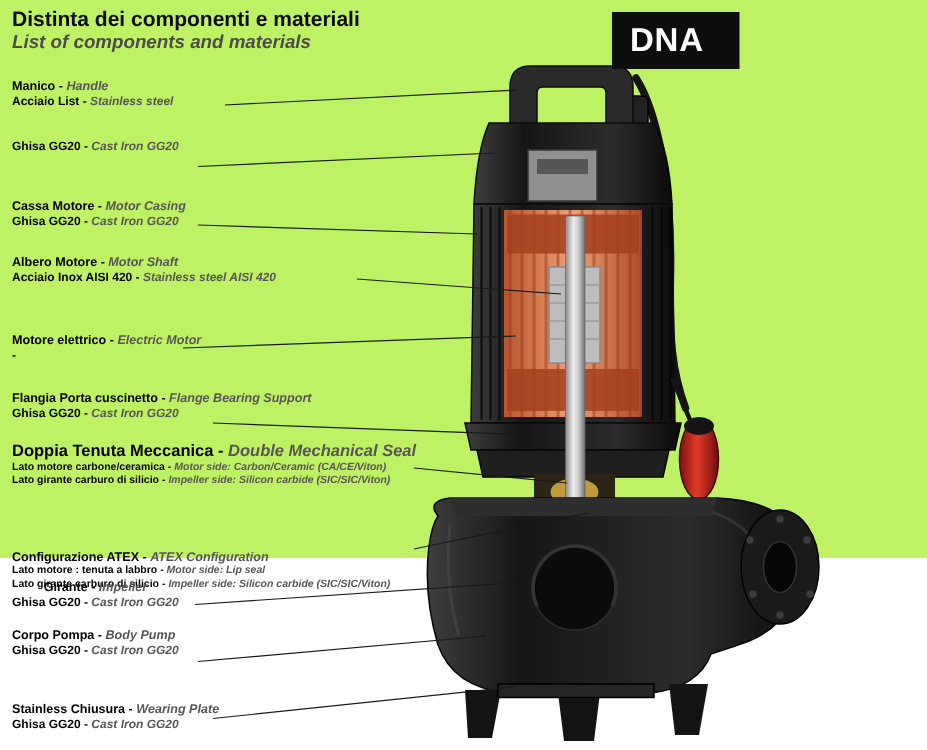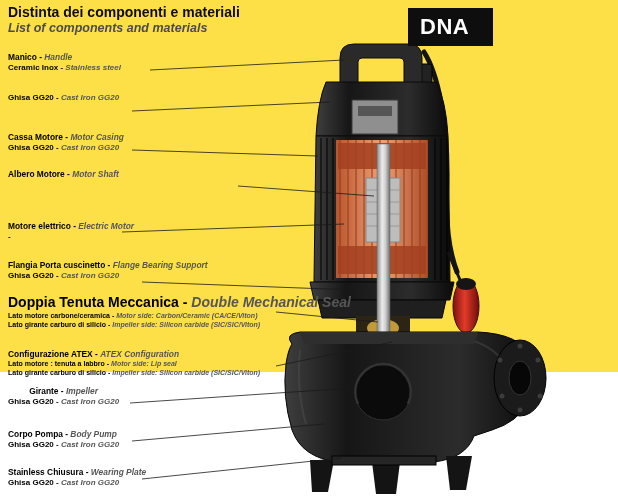--- a/index.html
+++ b/index.html
@@ -1,18 +1,18 @@
 <!DOCTYPE html>
 <html><head>
 <meta charset="utf-8">
 <style>
   * { margin:0; padding:0; box-sizing:border-box; }
   html,body { width:618px; height:500px; }
   body { font-family:"Liberation Sans", sans-serif; background:#fff; overflow:hidden; }
-  .page { position:relative; width:618px; height:372px; background:#fde047; }
+  .page { position:relative; width:618px; height:372px; background:#bef264; }
 
   header { position:absolute; left:8px; top:4px; z-index:3; }
   h1 { font-size:14px; font-weight:bold; color:#0d0d0d; letter-spacing:0; }
   h2 { font-size:12.5px; font-weight:bold; font-style:italic; color:#4c4c4c; margin-top:1px; }
 
   .model-badge { position:absolute; left:408px; top:8px; width:85px; height:38px;
     background:#0e0e0e; color:#fff; display:flex; align-items:center;
     padding-left:12px; font-size:22px; font-weight:bold; z-index:3; letter-spacing:0.5px; }
 
   #diagram { position:absolute; left:0; top:0; z-index:1; }
@@ -166,55 +166,56 @@
       <line x1="276" y1="366" x2="392" y2="342"></line>
       <line x1="130" y1="403" x2="352" y2="388"></line>
       <line x1="132" y1="441" x2="324" y2="424"></line>
       <line x1="142" y1="479" x2="342" y2="458"></line>
     </g>
   </svg>
 
   <div id="labels">
       <div class="comp" style="top: 52px;">
         <div class="row comp-name" style="font-size: 8.4px;"><b>Manico</b><span class="sep"> - </span><i>Handle</i></div>
-        <div class="row comp-detail" style="font-size: 8px;"><b>Ceramic Inox</b><span class="sep"> - </span><i>Stainless steel</i></div>
+        <div class="row comp-detail" style="font-size: 8px;"><b>Acciaio List</b><span class="sep"> - </span><i>Stainless steel</i></div>
       </div>
       <div class="comp" style="top: 93px;">
         <div class="row comp-detail" style="font-size: 8px;"><b>Ghisa GG20</b><span class="sep"> - </span><i>Cast Iron GG20</i></div>
       </div>
       <div class="comp" style="top: 132px;">
         <div class="row comp-name" style="font-size: 8.4px;"><b>Cassa Motore</b><span class="sep"> - </span><i>Motor Casing</i></div>
         <div class="row comp-detail" style="font-size: 8px;"><b>Ghisa GG20</b><span class="sep"> - </span><i>Cast Iron GG20</i></div>
       </div>
       <div class="comp" style="top: 169px;">
         <div class="row comp-name" style="font-size: 8.4px;"><b>Albero Motore</b><span class="sep"> - </span><i>Motor Shaft</i></div>
+        <div class="row comp-detail" style="font-size: 8px;"><b>Acciaio Inox AISI 420</b><span class="sep"> - </span><i>Stainless steel AISI 420</i></div>
       </div>
       <div class="comp" style="top: 221px;">
         <div class="row comp-name" style="font-size: 8.4px;"><b>Motore elettrico</b><span class="sep"> - </span><i>Electric Motor</i></div>
         <div class="row comp-detail" style="font-size: 8px;"><b>-</b></div>
       </div>
       <div class="comp" style="top: 260px;">
         <div class="row comp-name" style="font-size: 8.4px;"><b>Flangia Porta cuscinetto</b><span class="sep"> - </span><i>Flange Bearing Support</i></div>
         <div class="row comp-detail" style="font-size: 8px;"><b>Ghisa GG20</b><span class="sep"> - </span><i>Cast Iron GG20</i></div>
       </div>
       <div class="comp" style="top: 294px;">
-        <div class="row comp-name" style="font-size: 14px;"><b>Doppia Tenuta Meccanica</b><span class="sep"> - </span><i>Double Mechanical Seal</i></div>
+        <div class="row comp-name" style="font-size: 11px;"><b>Doppia Tenuta Meccanica</b><span class="sep"> - </span><i>Double Mechanical Seal</i></div>
         <div class="row comp-detail" style="font-size: 7px;"><b>Lato motore carbone/ceramica</b><span class="sep"> - </span><i>Motor side: Carbon/Ceramic (CA/CE/Viton)</i></div>
         <div class="row comp-detail" style="font-size: 7px;"><b>Lato girante carburo di silicio</b><span class="sep"> - </span><i>Impeller side: Silicon carbide (SIC/SIC/Viton)</i></div>
       </div>
-      <div class="comp" style="top: 349px;">
+      <div class="comp" style="top: 366px;">
         <div class="row comp-name" style="font-size: 8.4px;"><b>Configurazione ATEX</b><span class="sep"> - </span><i>ATEX Configuration</i></div>
         <div class="row comp-detail" style="font-size: 7px;"><b>Lato motore : tenuta a labbro</b><span class="sep"> - </span><i>Motor side: Lip seal</i></div>
         <div class="row comp-detail" style="font-size: 7px;"><b>Lato girante carburo di silicio</b><span class="sep"> - </span><i>Impeller side: Silicon carbide (SIC/SIC/Viton)</i></div>
       </div>
       <div class="comp" style="top: 386px; text-align: center;">
         <div class="row comp-name" style="font-size: 8.4px;"><b>Girante</b><span class="sep"> - </span><i>Impeller</i></div>
         <div class="row comp-detail" style="font-size: 8px;"><b>Ghisa GG20</b><span class="sep"> - </span><i>Cast Iron GG20</i></div>
       </div>
-      <div class="comp" style="top: 429px;">
+      <div class="comp" style="top: 418px;">
         <div class="row comp-name" style="font-size: 8.4px;"><b>Corpo Pompa</b><span class="sep"> - </span><i>Body Pump</i></div>
         <div class="row comp-detail" style="font-size: 8px;"><b>Ghisa GG20</b><span class="sep"> - </span><i>Cast Iron GG20</i></div>
       </div>
       <div class="comp" style="top: 467px;">
         <div class="row comp-name" style="font-size: 8.4px;"><b>Stainless Chiusura</b><span class="sep"> - </span><i>Wearing Plate</i></div>
         <div class="row comp-detail" style="font-size: 8px;"><b>Ghisa GG20</b><span class="sep"> - </span><i>Cast Iron GG20</i></div>
       </div>
     </div>
 
 </div>

